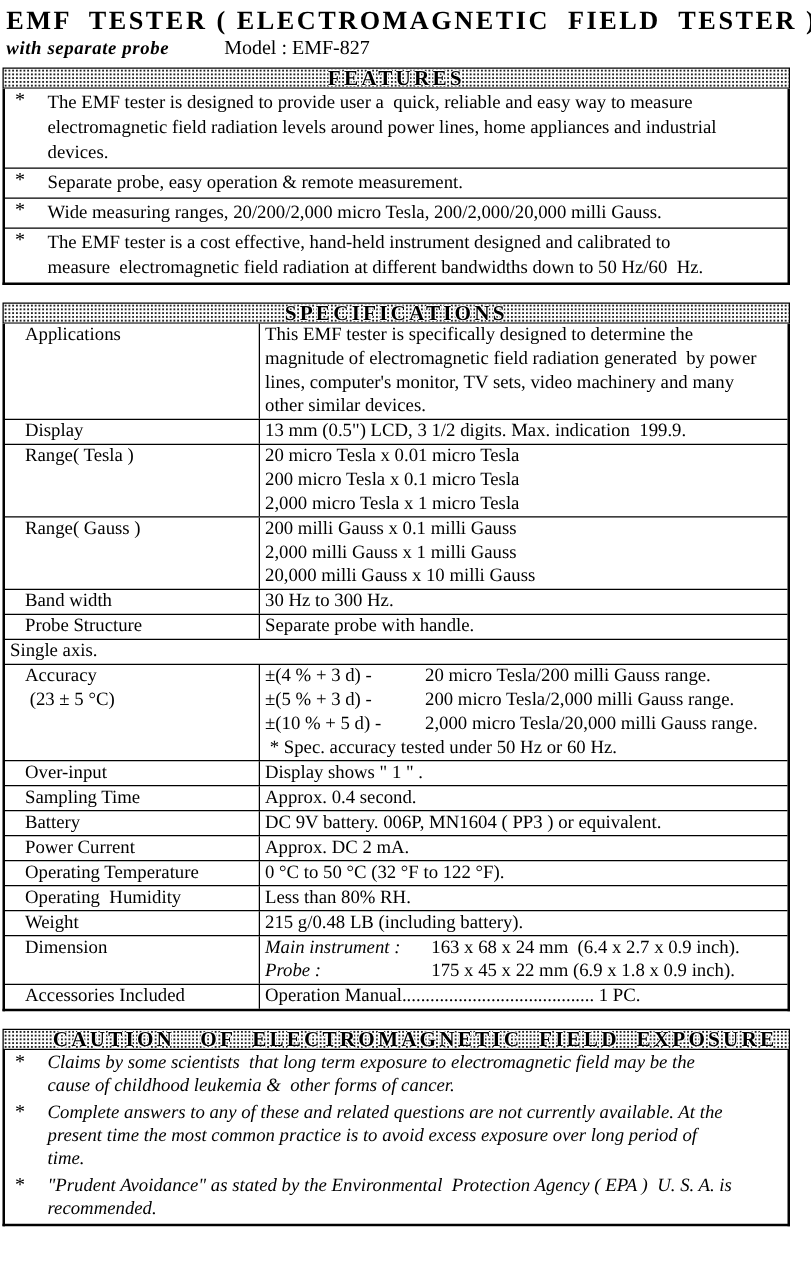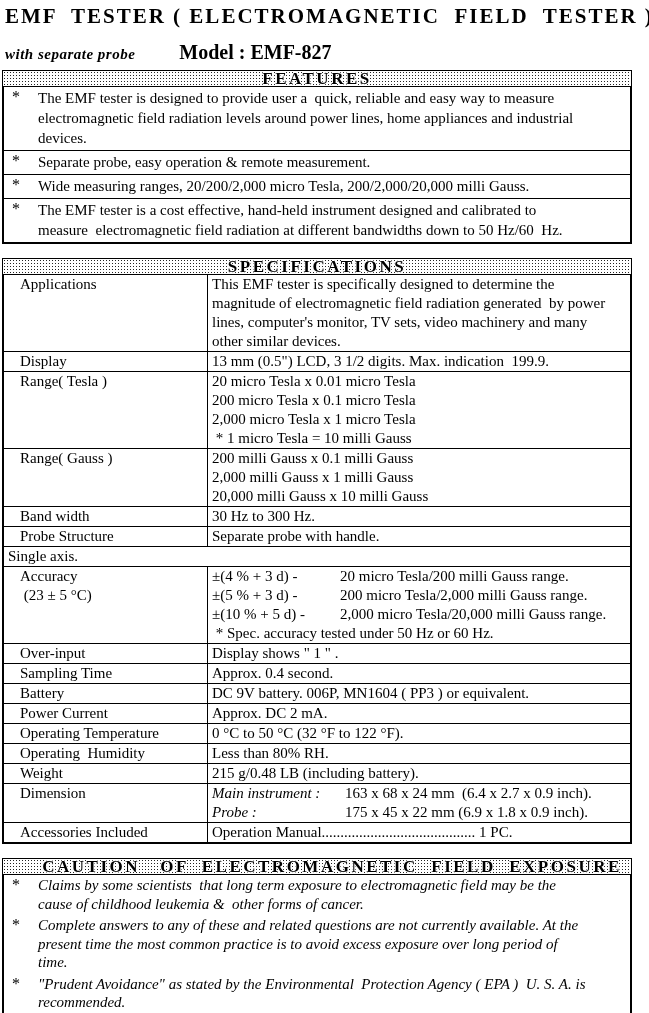--- a/index.html
+++ b/index.html
@@ -10,23 +10,23 @@
     font-size:15px; color:#000;
   }
   .page { width:649px; height:1013px; background:#fff; }
 
   
   .title {
     padding:4px 0 0 5px;
     font-size:21px; font-weight:bold; letter-spacing:2px;
     white-space:pre;
   }
-  .subtitle-row { display:flex; align-items:baseline; padding-left:5px; margin-top:12px; }
+  .subtitle-row { display:flex; align-items:baseline; padding-left:5px; margin-top:1px; }
   .probe { font-size:15px; font-weight:bold; font-style:italic; letter-spacing:0.5px; }
-  .model { font-size:20px; font-weight:bold; margin-left:44px; }
+  .model { font-size:16px; font-weight:normal; margin-left:44px; }
 
   
   .bar {
     width:630px; margin-left:2px; height:17px;
     border:1px solid #000;
     background-color:#fefefe;
     background-image: radial-gradient(circle, #222 0.9px, transparent 1px);
     background-size:3px 3px;
     display:flex; align-items:center;
   }
@@ -132,21 +132,20 @@
         </div>
       </div>
       <div class="spec-row">
         <div class="spec-label">
           <div>Range( Tesla )</div>
         </div>
         <div class="spec-value">
           <div class="vline">20 micro Tesla x 0.01 micro Tesla</div>
           <div class="vline">200 micro Tesla x 0.1 micro Tesla</div>
           <div class="vline">2,000 micro Tesla x 1 micro Tesla</div>
-          <div class="vline"> * 1 micro Tesla = 10 milli Gauss</div>
         </div>
       </div>
       <div class="spec-row">
         <div class="spec-label">
           <div>Range( Gauss )</div>
         </div>
         <div class="spec-value">
           <div class="vline">200 milli Gauss x 0.1 milli Gauss</div>
           <div class="vline">2,000 milli Gauss x 1 milli Gauss</div>
           <div class="vline">20,000 milli Gauss x 10 milli Gauss</div>

